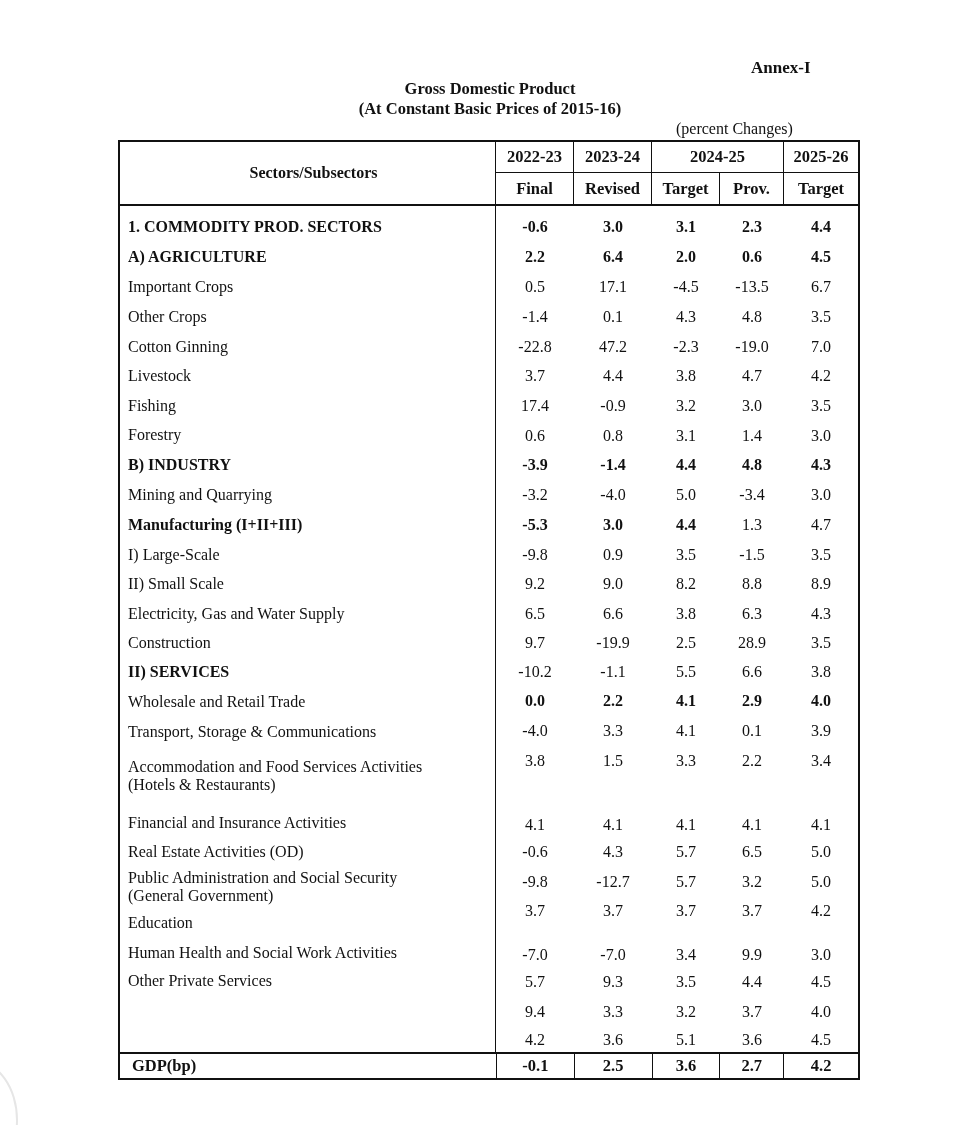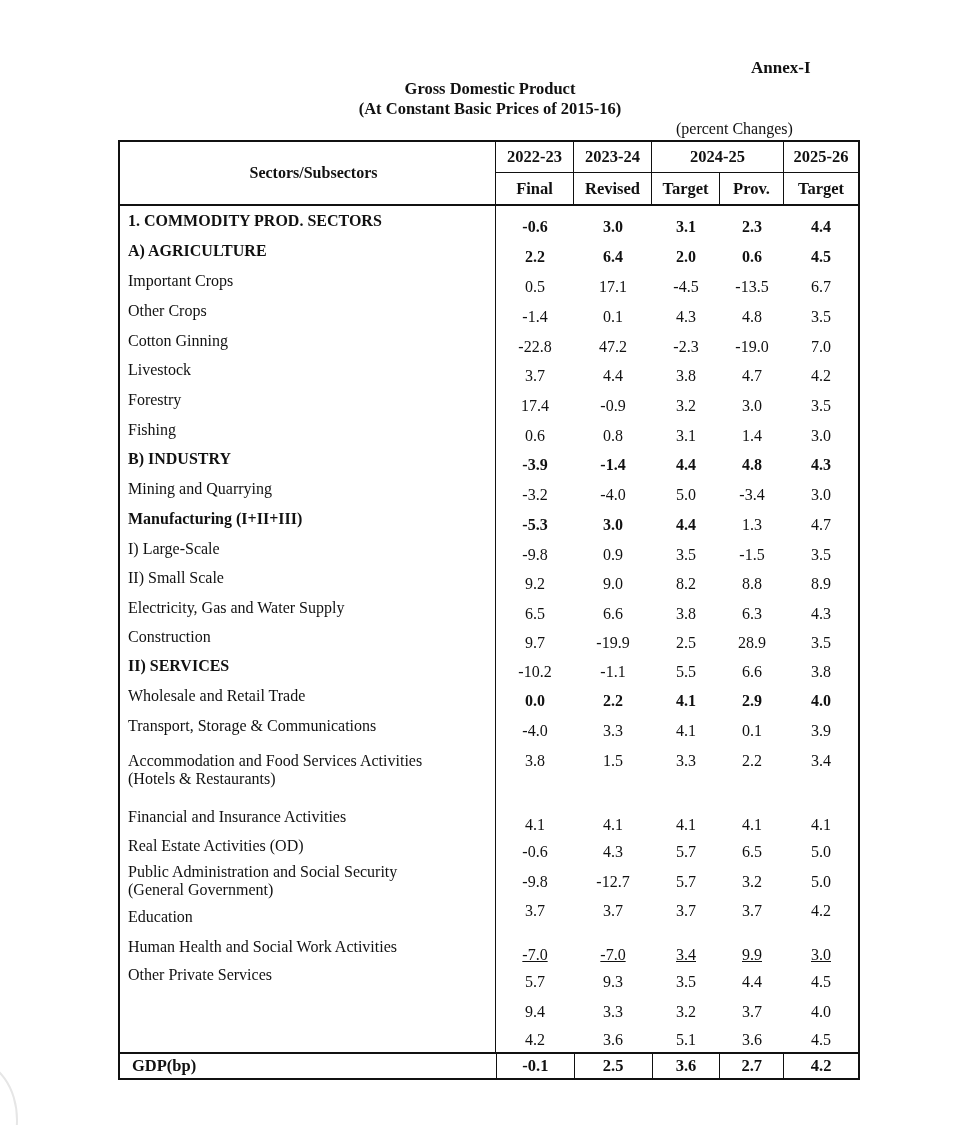--- a/index.html
+++ b/index.html
@@ -62,44 +62,44 @@
         <div class="w1">Final</div>
         <div class="w2">Revised</div>
         <div class="w3">Target</div>
         <div class="w4">Prov.</div>
         <div class="w5">Target</div>
       </div>
     </div>
   </div>
 
   <div class="body">
-    <div class="labels" id="labels-col" style="">
+    <div class="labels" id="labels-col" style="padding-top: 6px;">
         <div class="row lab b" style="height: 30px;">
           <span>1. COMMODITY PROD. SECTORS</span>
         </div>
         <div class="row lab b" style="height: 30px;">
           <span>A)  AGRICULTURE</span>
         </div>
         <div class="row lab" style="height: 30px;">
           <span>Important Crops</span>
         </div>
         <div class="row lab" style="height: 30px;">
           <span>Other Crops</span>
         </div>
         <div class="row lab" style="height: 29px;">
           <span>Cotton Ginning</span>
         </div>
         <div class="row lab" style="height: 30px;">
           <span>Livestock</span>
         </div>
+        <div class="row lab" style="height: 29px;">
+          <span>Fishing</span>
+        </div>
         <div class="row lab" style="height: 30px;">
           <span>Forestry</span>
-        </div>
-        <div class="row lab" style="height: 29px;">
-          <span>Fishing</span>
         </div>
         <div class="row lab b" style="height: 30px;">
           <span>B)  INDUSTRY</span>
         </div>
         <div class="row lab" style="height: 30px;">
           <span>Mining and Quarrying</span>
         </div>
         <div class="row lab b" style="height: 30px;">
           <span>Manufacturing (I+II+III)</span>
         </div>
@@ -303,21 +303,21 @@
           <div class="v w4">3.2</div>
           <div class="v w5">5.0</div>
         </div>
         <div class="row" style="height: 30px;">
           <div class="v w1">3.7</div>
           <div class="v w2">3.7</div>
           <div class="v w3">3.7</div>
           <div class="v w4">3.7</div>
           <div class="v w5">4.2</div>
         </div>
-        <div class="row" style="height: 41px; text-decoration: underline;">
+        <div class="row" style="height: 41px;">
           <div class="v w1" style="align-items: flex-end; padding-bottom: 3px; box-sizing: border-box;">-7.0</div>
           <div class="v w2" style="align-items: flex-end; padding-bottom: 3px; box-sizing: border-box;">-7.0</div>
           <div class="v w3" style="align-items: flex-end; padding-bottom: 3px; box-sizing: border-box;">3.4</div>
           <div class="v w4" style="align-items: flex-end; padding-bottom: 3px; box-sizing: border-box;">9.9</div>
           <div class="v w5" style="align-items: flex-end; padding-bottom: 3px; box-sizing: border-box;">3.0</div>
         </div>
         <div class="row" style="height: 29px;">
           <div class="v w1">5.7</div>
           <div class="v w2">9.3</div>
           <div class="v w3">3.5</div>

